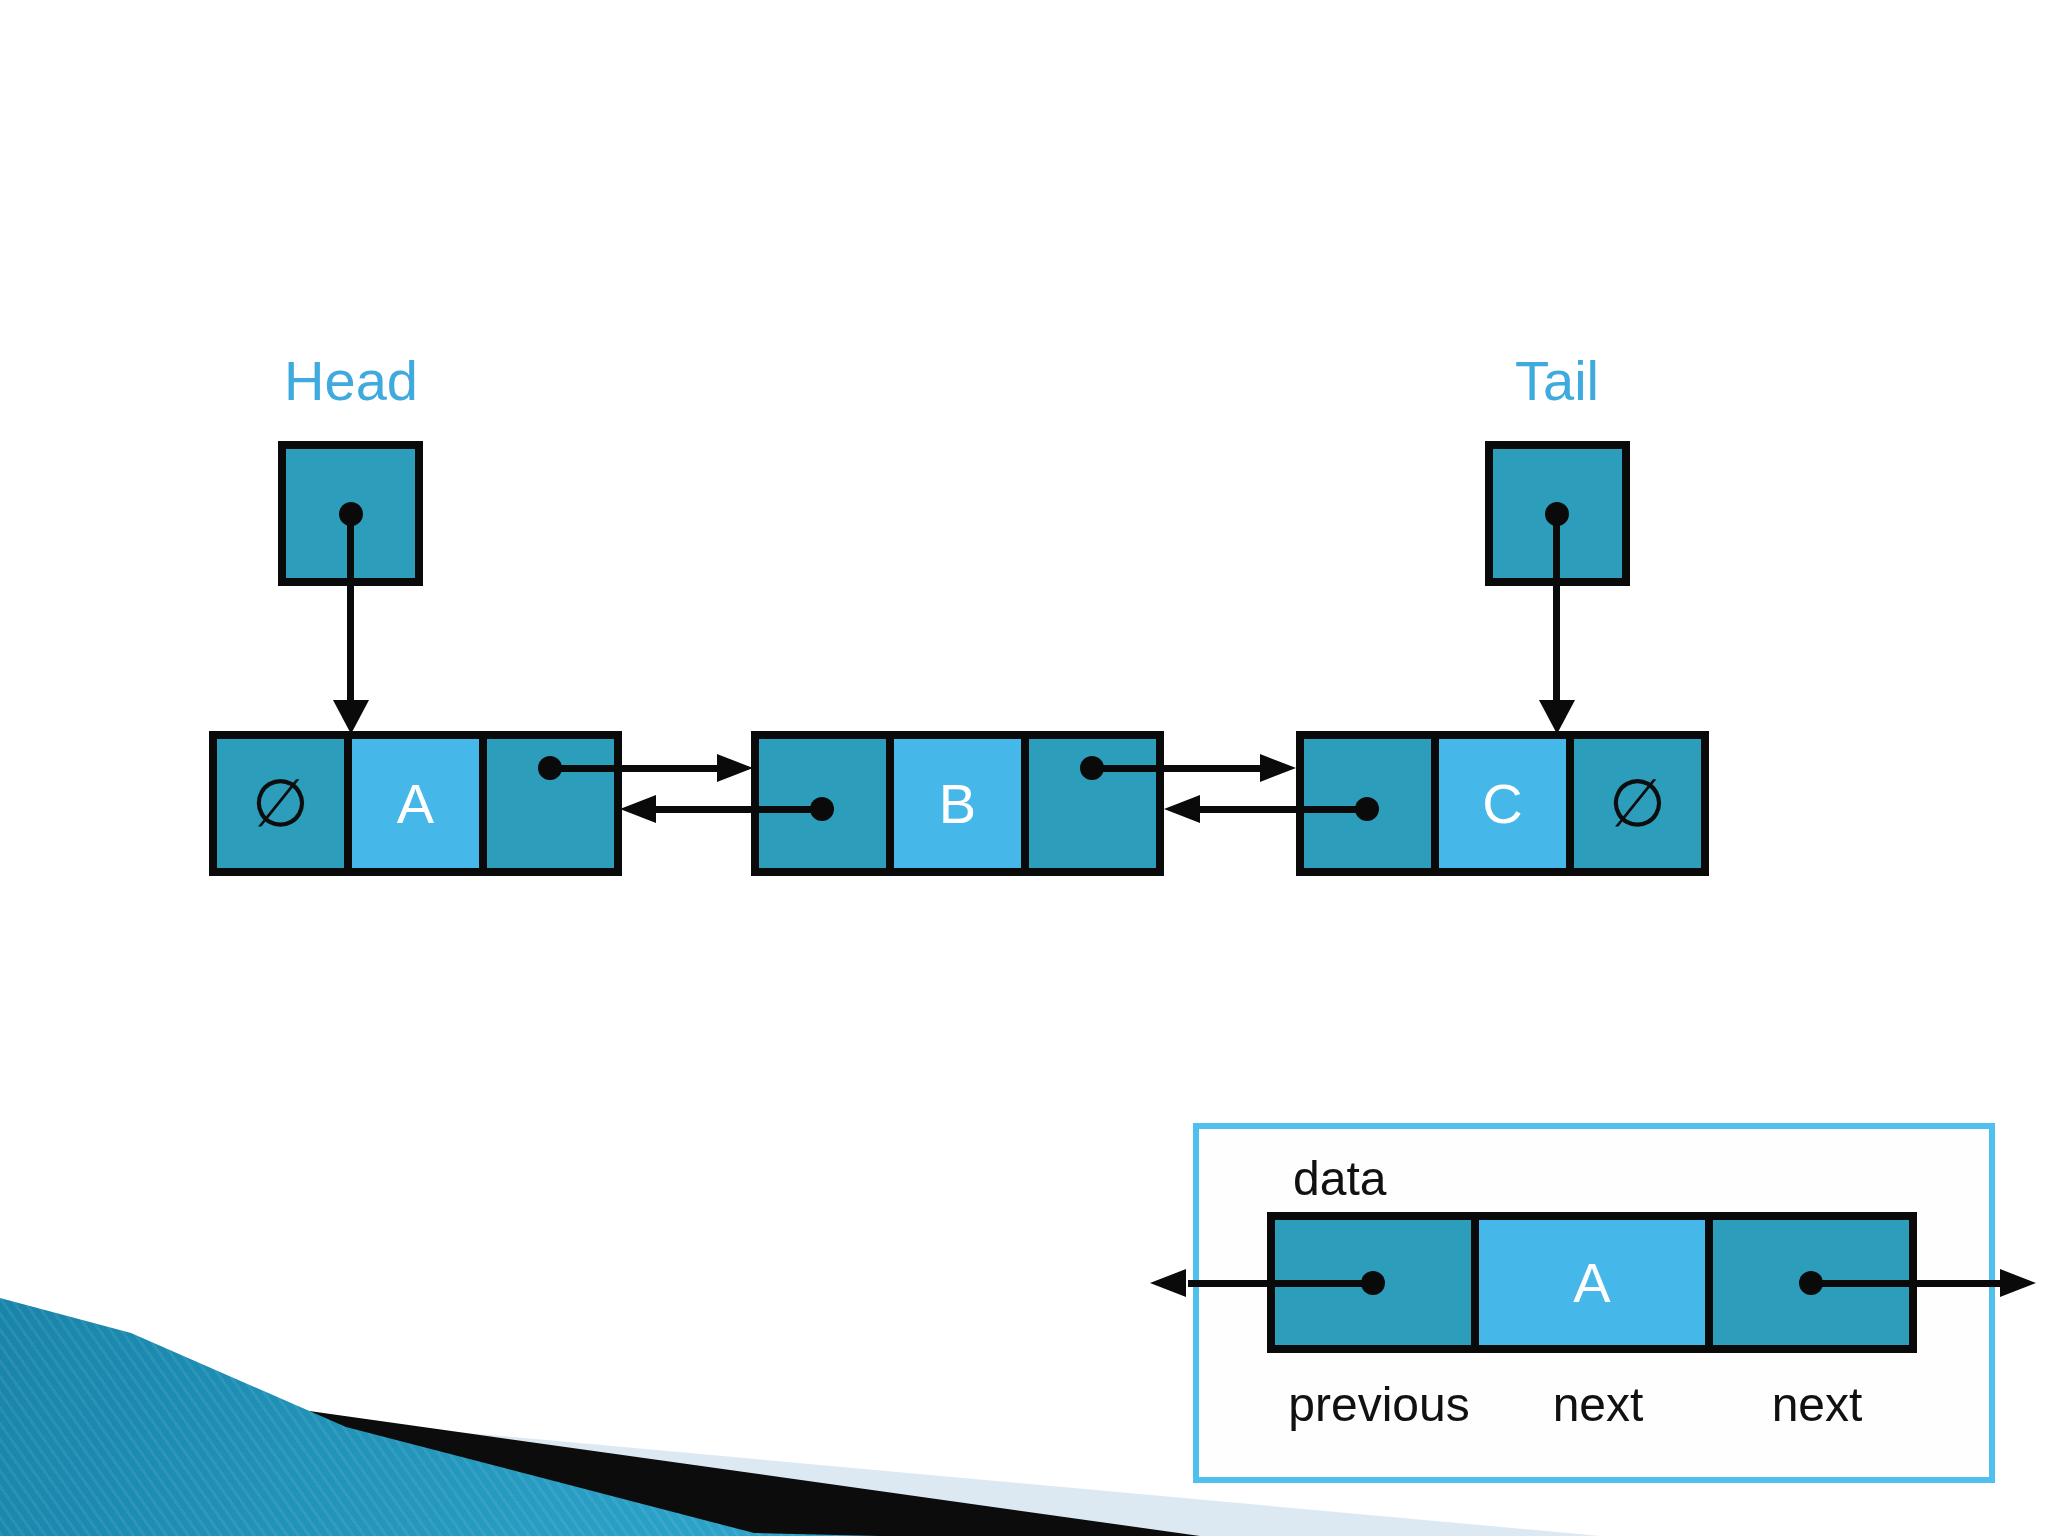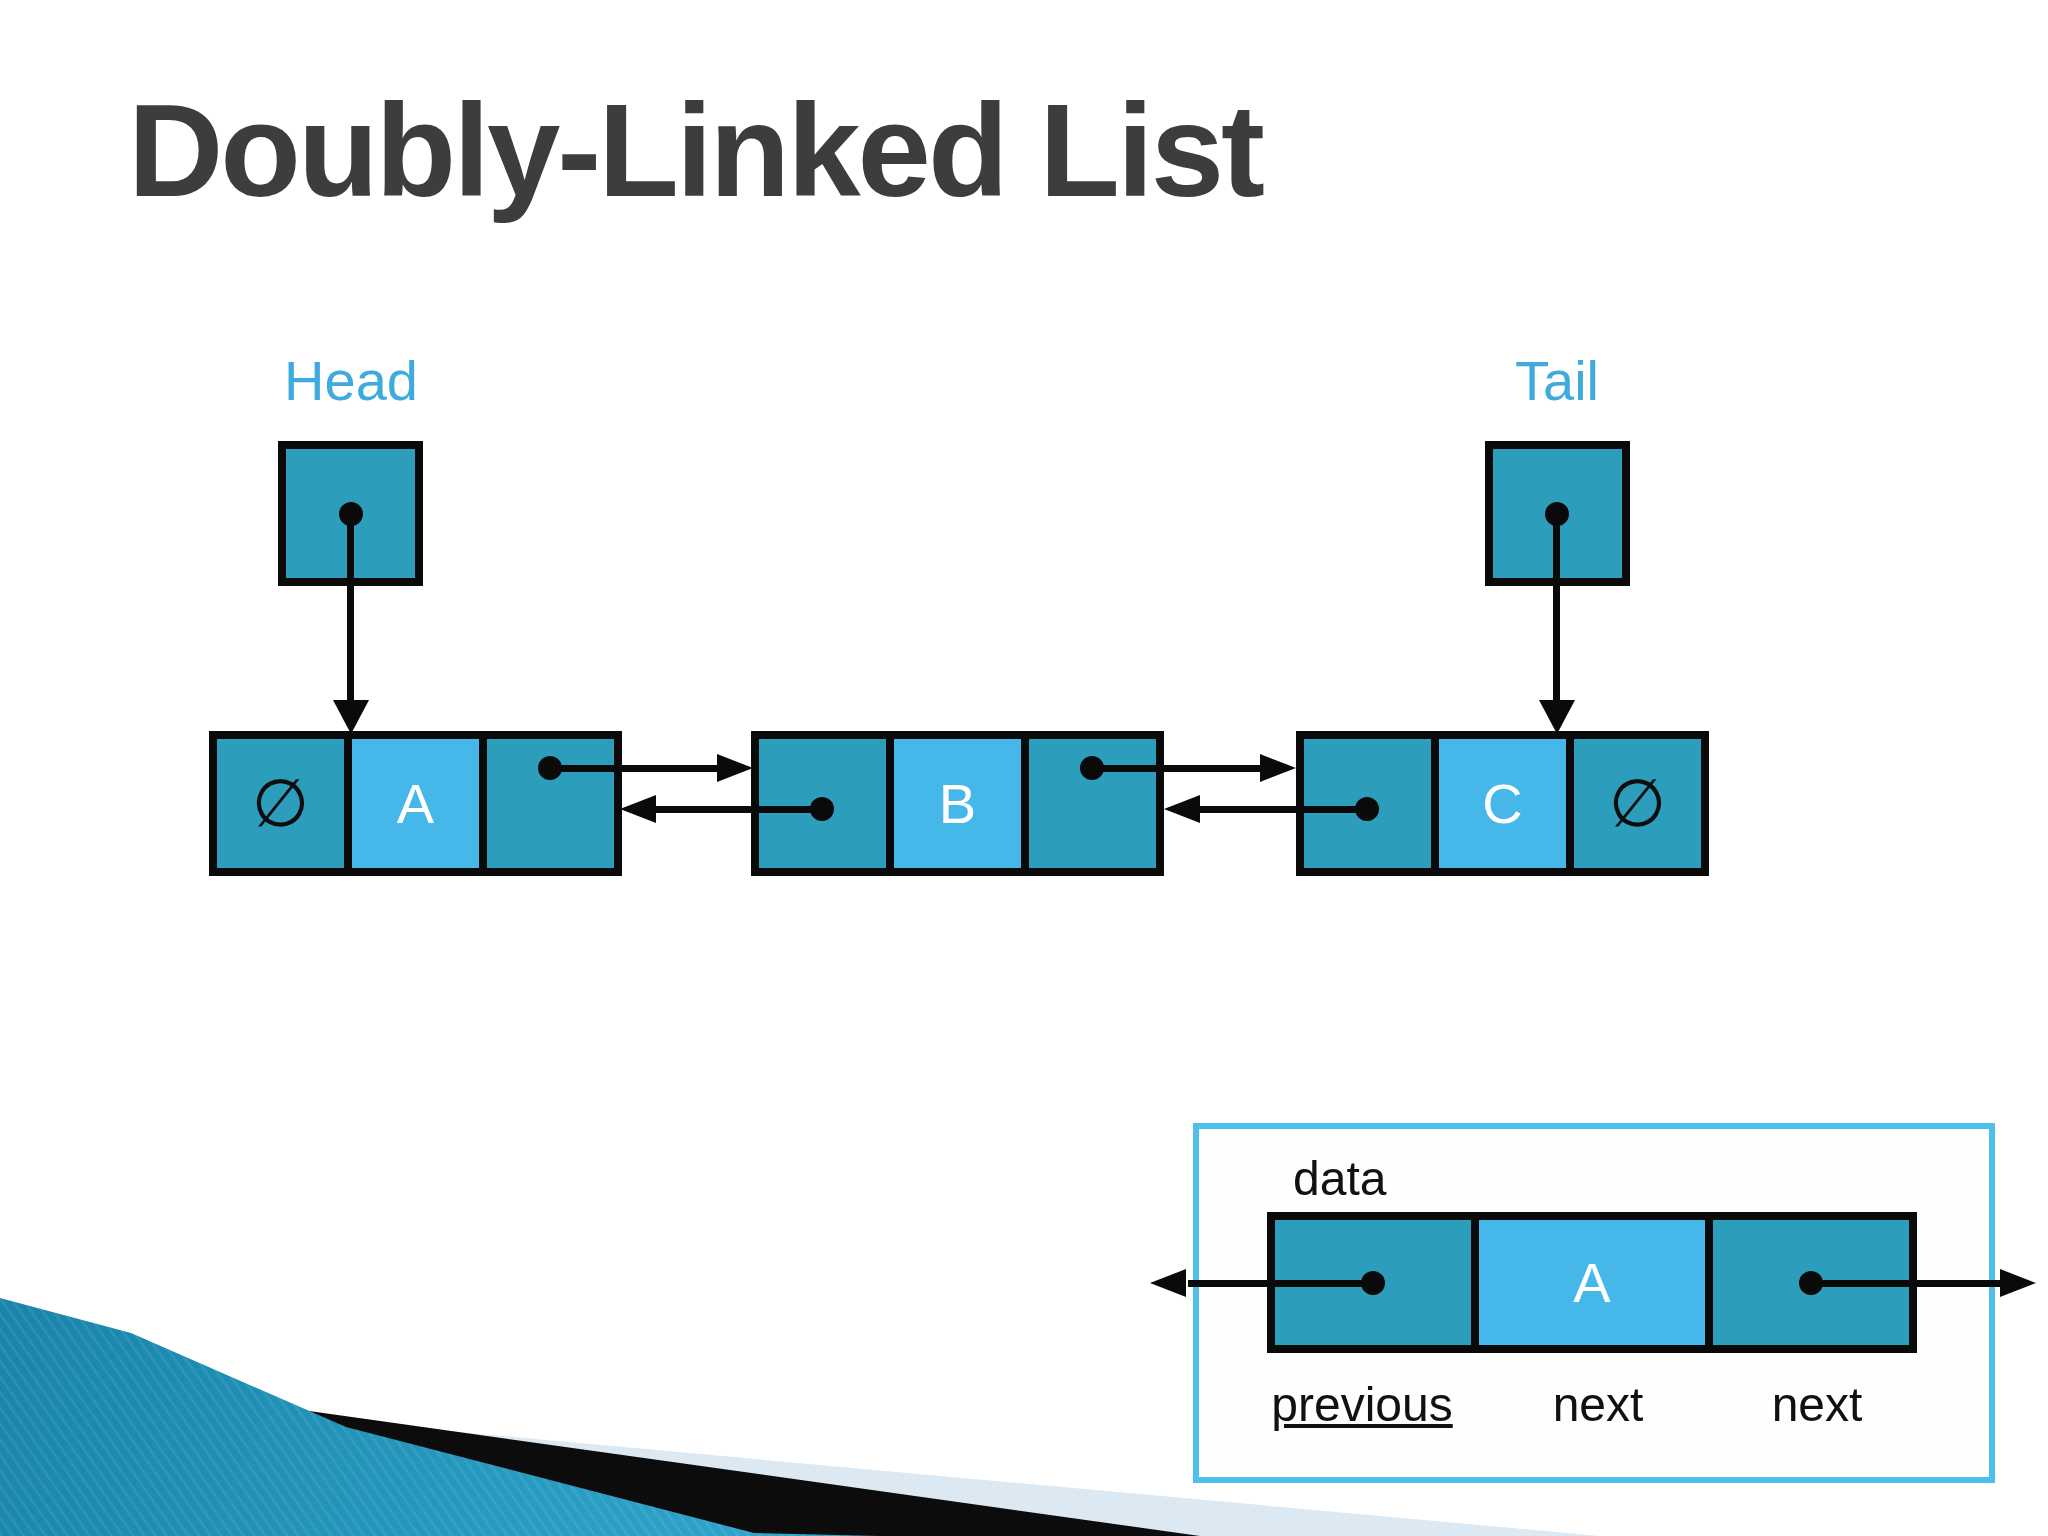--- a/index.html
+++ b/index.html
@@ -78,21 +78,21 @@
     display:flex;gap:8px;z-index:6;
   }
   .legend-node .cell{display:flex;align-items:center;justify-content:center;}
   .legend-node .c-prev{width:196px;}
   .legend-node .c-data{width:226px;}
   .legend-node .c-next{width:196px;}
   .legend .field-label{
     position:absolute;top:248px;width:220px;text-align:center;
     font-size:48px;color:#111;
   }
-  .legend .fl-prev{left:53px;text-decoration:underline;}
+  .legend .fl-prev{left:70px;}
   .legend .fl-data{left:289px;}
   .legend .fl-next{left:508px;}
   
   .ribbon{position:absolute;left:0;top:0;width:2048px;height:1536px;pointer-events:none;}
   .ribbon-pale{
     position:absolute;inset:0;background:#dde9f2;z-index:1;
     clip-path:polygon(85px 1398px,1600px 1536px,85px 1536px);
   }
   .ribbon-black{
     position:absolute;inset:0;background:#0c0c0c;z-index:2;
@@ -108,21 +108,20 @@
       repeating-linear-gradient(55deg, rgba(255,255,255,0.07) 0 3px, rgba(0,0,0,0) 3px 9px),
       linear-gradient(115deg,#0f6f94 0%,#1d8cb2 30%,#2fa6cc 55%,#2292b8 75%,#16809f 100%);
     clip-path:polygon(0px 1298px,131px 1333px,346px 1427px,754px 1533px,880px 1536px,0px 1536px);
   }
 </style>
 </head>
 <body>
 
 <div class="slide">
 
-  <h1 class="title">Doubly-Linked List</h1>
 
   <div class="ptr-label head">Head</div>
   <div class="ptr-label tail">Tail</div>
 
   <div class="ptr-box head"></div>
   <div class="ptr-box tail"></div>
 
   <div class="dot" style="left:351px;top:514px;"></div>
   <div class="shaft-v" style="left:347px;top:514px;height:192px;"></div>
   <div class="ah down" style="left:333px;top:700px;"></div>

